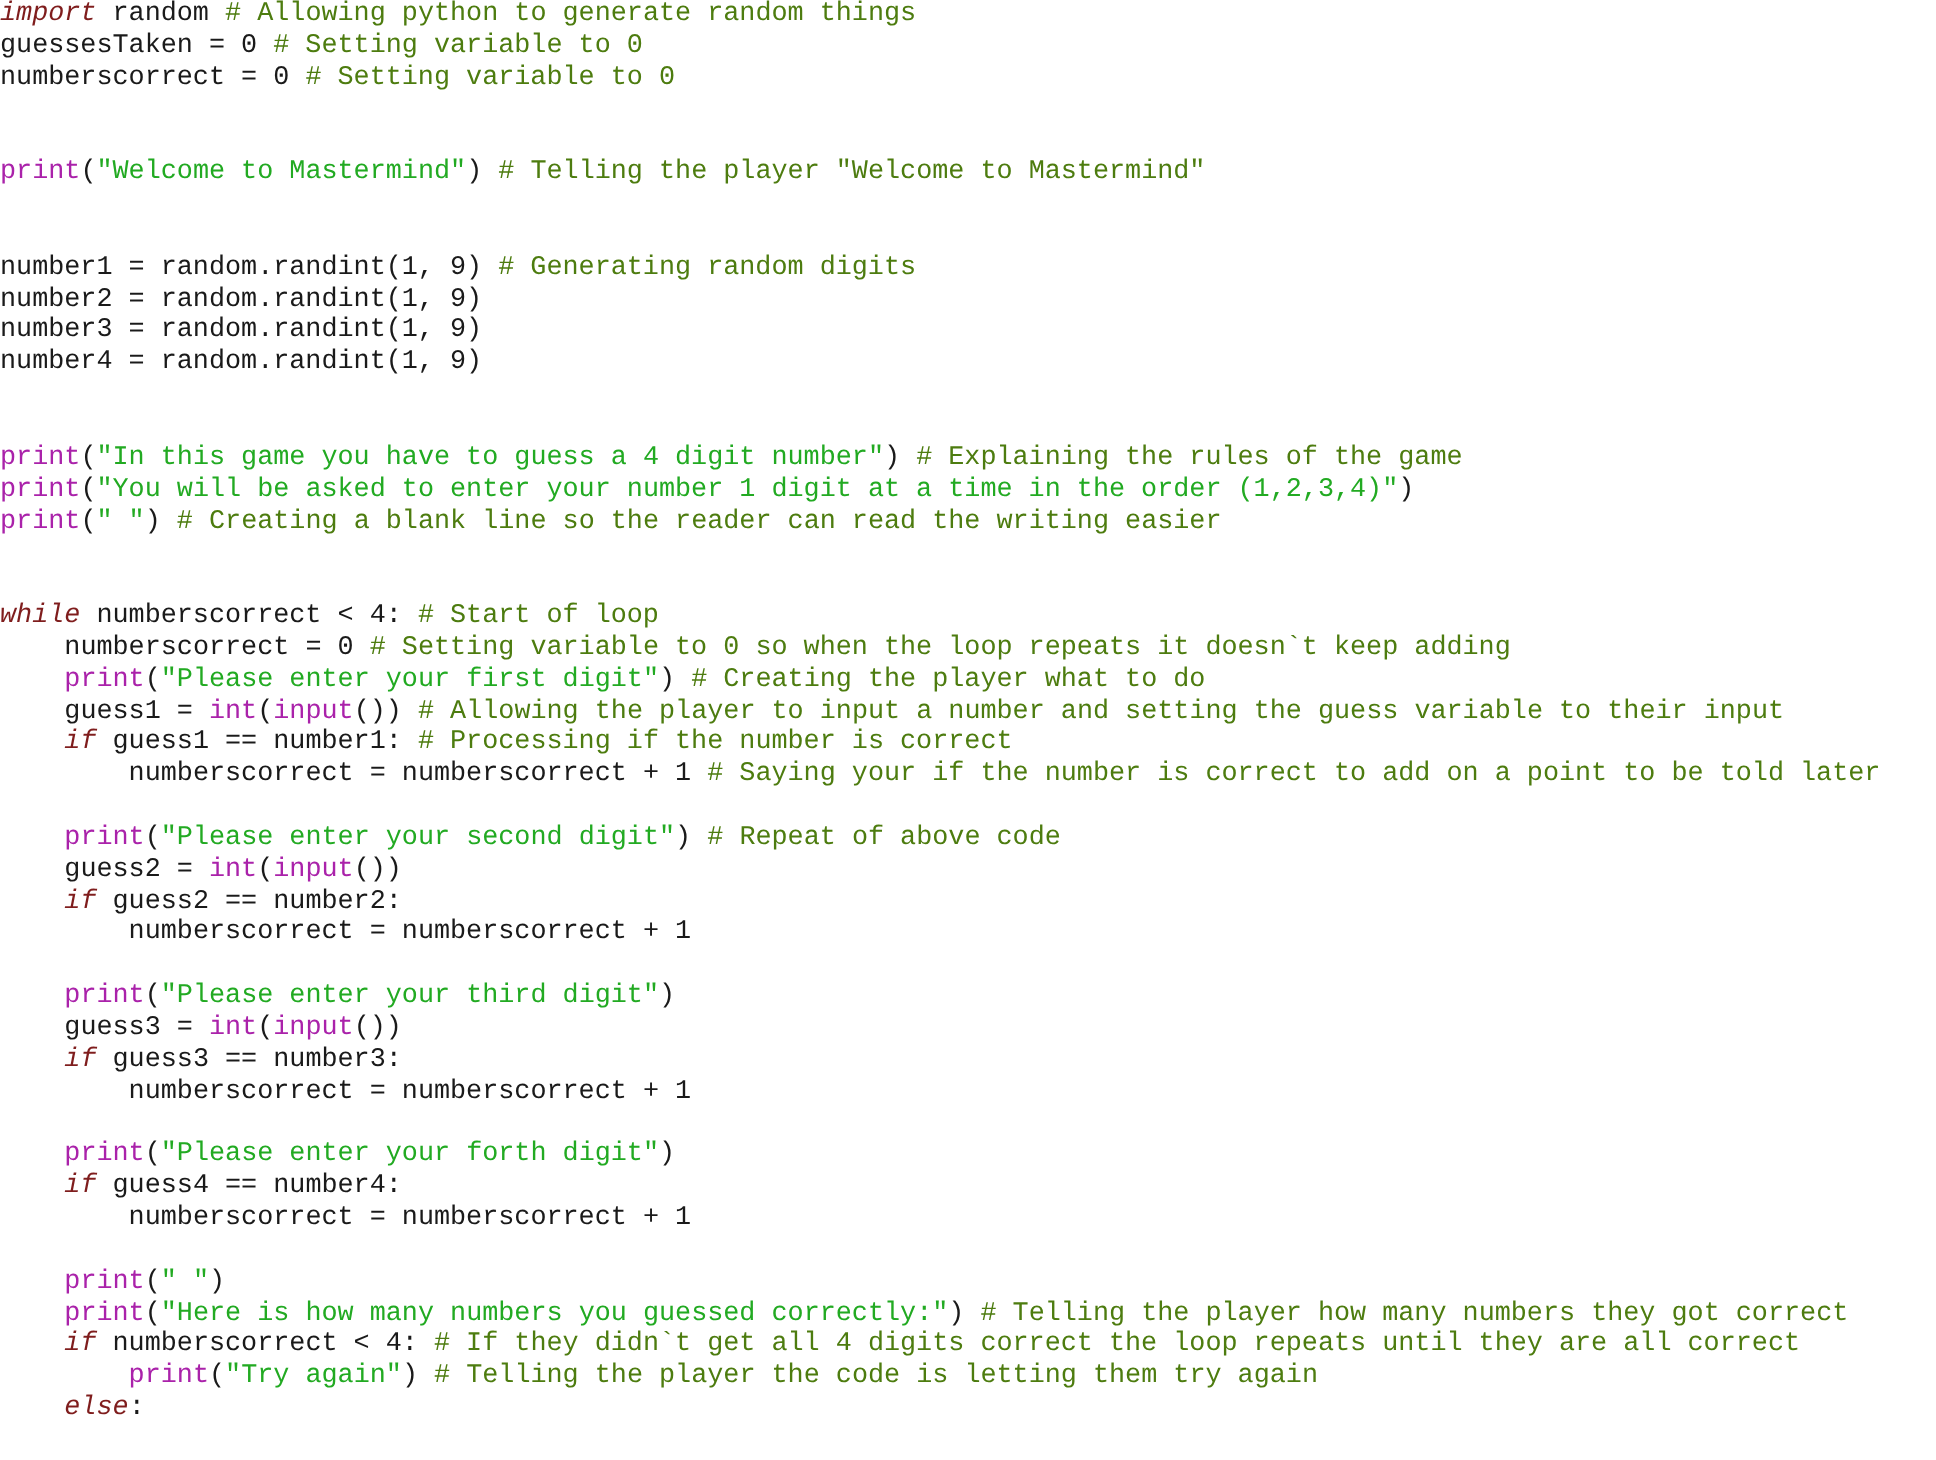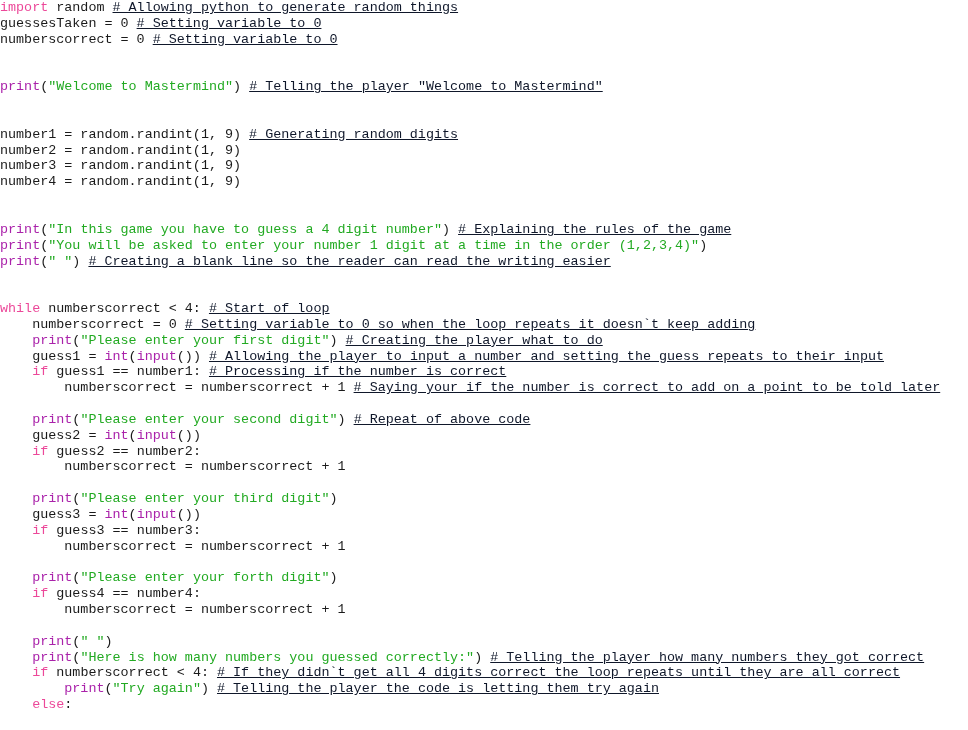--- a/index.html
+++ b/index.html
@@ -23,24 +23,24 @@
     font-size: 13.4px;
     line-height: 15.85px;
     height: 15.85px;
     white-space: pre;
     letter-spacing: 0px;
     color: #1a1a1a;
   }
   .code-line.blank {
     color: transparent;
   }
-  .tok-kw       { color: #ec4899; }
+  .tok-kw       { color: #7f1d1d; font-style: italic; }
   .tok-builtin  { color: #aa22aa; text-align: center; }
   .tok-str      { color: #22aa22; }
-  .tok-comment  { color: #0f172a; text-decoration: underline; }
+  .tok-comment  { color: #4d7c0f; }
   .tok-plain    { color: #1a1a1a; margin-top: 36px; }
 </style>
 </head>
 <body>
 
 <div id="code-listing">
     <div class="code-line"><span class="tok-kw">import</span><span class="tok-plain"> random </span><span class="tok-comment"># Allowing python to generate random things</span></div>
     <div class="code-line"><span class="tok-plain">guessesTaken = 0 </span><span class="tok-comment"># Setting variable to 0</span></div>
     <div class="code-line"><span class="tok-plain">numberscorrect = 0 </span><span class="tok-comment"># Setting variable to 0</span></div>
     <div class="code-line blank">&nbsp;</div>
@@ -55,21 +55,21 @@
     <div class="code-line blank">&nbsp;</div>
     <div class="code-line blank">&nbsp;</div>
     <div class="code-line"><span class="tok-builtin">print</span><span class="tok-plain">(</span><span class="tok-str">"In this game you have to guess a 4 digit number"</span><span class="tok-plain">) </span><span class="tok-comment"># Explaining the rules of the game</span></div>
     <div class="code-line"><span class="tok-builtin">print</span><span class="tok-plain">(</span><span class="tok-str">"You will be asked to enter your number 1 digit at a time in the order (1,2,3,4)"</span><span class="tok-plain">)</span></div>
     <div class="code-line"><span class="tok-builtin">print</span><span class="tok-plain">(</span><span class="tok-str">" "</span><span class="tok-plain">) </span><span class="tok-comment"># Creating a blank line so the reader can read the writing easier</span></div>
     <div class="code-line blank">&nbsp;</div>
     <div class="code-line blank">&nbsp;</div>
     <div class="code-line"><span class="tok-kw">while</span><span class="tok-plain"> numberscorrect &lt; 4: </span><span class="tok-comment"># Start of loop</span></div>
     <div class="code-line"><span>    </span><span class="tok-plain">numberscorrect = 0 </span><span class="tok-comment"># Setting variable to 0 so when the loop repeats it doesn`t keep adding</span></div>
     <div class="code-line"><span>    </span><span class="tok-builtin">print</span><span class="tok-plain">(</span><span class="tok-str">"Please enter your first digit"</span><span class="tok-plain">) </span><span class="tok-comment"># Creating the player what to do</span></div>
-    <div class="code-line"><span>    </span><span class="tok-plain">guess1 = </span><span class="tok-builtin">int</span><span class="tok-plain">(</span><span class="tok-builtin">input</span><span class="tok-plain">()) </span><span class="tok-comment"># Allowing the player to input a number and setting the guess repeats to their input</span></div>
+    <div class="code-line"><span>    </span><span class="tok-plain">guess1 = </span><span class="tok-builtin">int</span><span class="tok-plain">(</span><span class="tok-builtin">input</span><span class="tok-plain">()) </span><span class="tok-comment"># Allowing the player to input a number and setting the guess variable to their input</span></div>
     <div class="code-line"><span>    </span><span class="tok-kw">if</span><span class="tok-plain"> guess1 == number1: </span><span class="tok-comment"># Processing if the number is correct</span></div>
     <div class="code-line"><span>        </span><span class="tok-plain">numberscorrect = numberscorrect + 1 </span><span class="tok-comment"># Saying your if the number is correct to add on a point to be told later</span></div>
     <div class="code-line blank">&nbsp;</div>
     <div class="code-line"><span>    </span><span class="tok-builtin">print</span><span class="tok-plain">(</span><span class="tok-str">"Please enter your second digit"</span><span class="tok-plain">) </span><span class="tok-comment"># Repeat of above code</span></div>
     <div class="code-line"><span>    </span><span class="tok-plain">guess2 = </span><span class="tok-builtin">int</span><span class="tok-plain">(</span><span class="tok-builtin">input</span><span class="tok-plain">())</span></div>
     <div class="code-line"><span>    </span><span class="tok-kw">if</span><span class="tok-plain"> guess2 == number2:</span></div>
     <div class="code-line"><span>        </span><span class="tok-plain">numberscorrect = numberscorrect + 1</span></div>
     <div class="code-line blank">&nbsp;</div>
     <div class="code-line"><span>    </span><span class="tok-builtin">print</span><span class="tok-plain">(</span><span class="tok-str">"Please enter your third digit"</span><span class="tok-plain">)</span></div>
     <div class="code-line"><span>    </span><span class="tok-plain">guess3 = </span><span class="tok-builtin">int</span><span class="tok-plain">(</span><span class="tok-builtin">input</span><span class="tok-plain">())</span></div>

